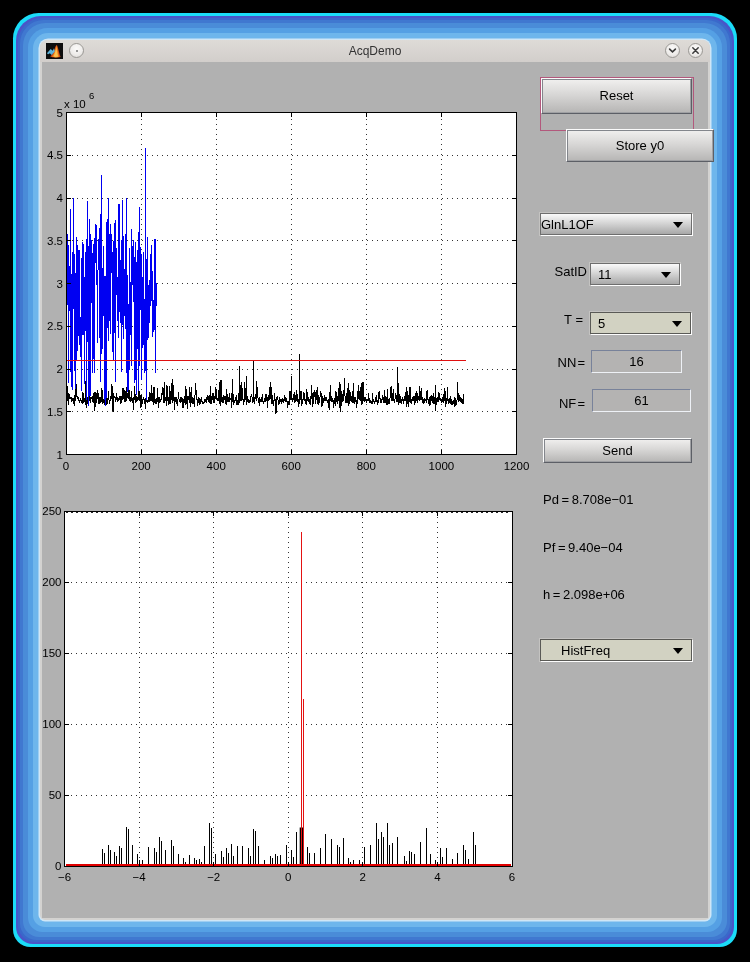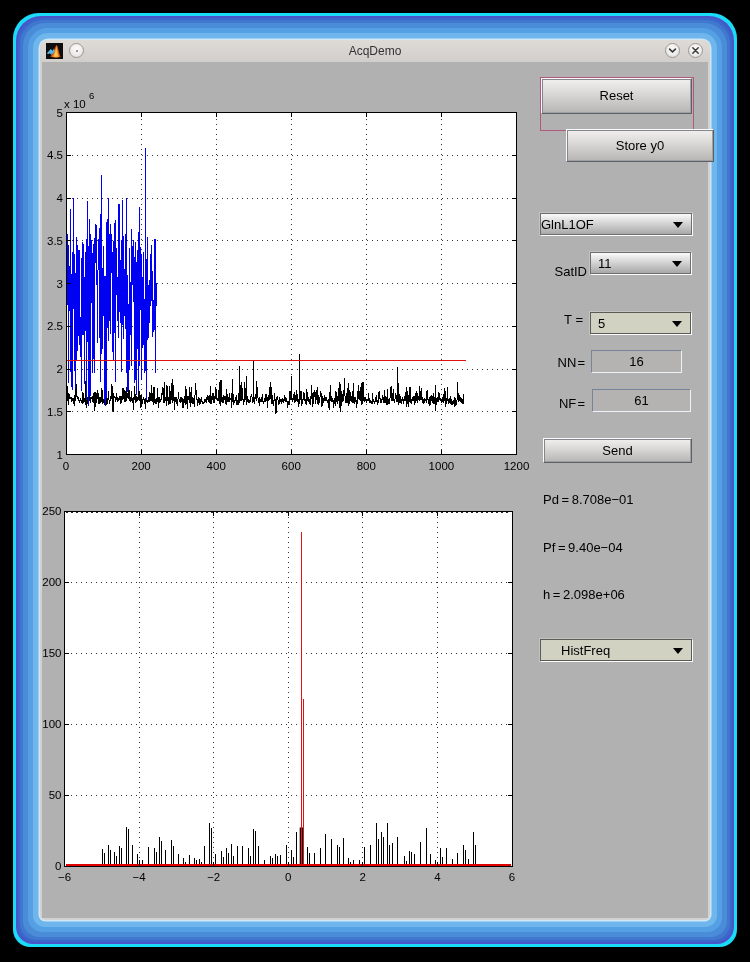--- a/index.html
+++ b/index.html
@@ -201,21 +201,21 @@
 <text x="395.4" y="818.5" font-size="11.5" text-anchor="middle" fill="#000">4</text>
 <text x="470.0" y="818.5" font-size="11.5" text-anchor="middle" fill="#000">6</text>
 </svg>
 
     <div class="ctrl" style="left:498px;top:15px;width:154px;height:54px;border:1.5px solid #b2587c;">
       <div class="btn" style="position:absolute;left:0px;top:0px;width:149px;height:34px;line-height:33px;font-size:13px;">Reset</div>
     </div>
     <div class="ctrl btn" style="left:499px;top:67px;width:148px;height:33px;line-height:32px;font-size:13px;margin-left:25px;">Store y0</div>
     <div class="ctrl pop" style="left:498px;top:151px;width:152px;height:22px;line-height:21px;font-size:13px;">GlnL1OF<span class="tri"></span></div>
     <div class="rlab" style="left:509px;top:202px;width:36px;text-align:right;">SatID</div>
-    <div class="ctrl pop" style="left:548px;top:190px;width:101px;height:22px;line-height:21px;font-size:13px;padding-left:7px;">11<span class="tri"></span></div>
+    <div class="ctrl pop" style="left:548px;top:201px;width:90px;height:22px;line-height:21px;font-size:13px;padding-left:7px;">11<span class="tri"></span></div>
     <div class="rlab" style="left:505px;top:250px;width:36px;text-align:right;">T =</div>
     <div class="ctrl popk" style="left:548px;top:250px;width:101px;height:22px;line-height:21px;font-size:13px;padding-left:7px;">5<span class="tri"></span></div>
     <div class="rlab" style="left:505px;top:293px;width:38px;text-align:right;">NN =</div>
     <div class="ctrl edit" style="left:549px;top:288px;width:91px;height:23px;line-height:22px;font-size:13px;">16</div>
     <div class="rlab" style="left:505px;top:334px;width:38px;text-align:right;">NF =</div>
     <div class="ctrl edit" style="left:550px;top:327px;width:99px;height:23px;line-height:22px;font-size:13px;">61</div>
     <div class="ctrl btn" style="left:501px;top:376px;width:149px;height:25px;line-height:24px;font-size:13px;">Send</div>
     <div class="rlab" style="left:501px;top:430px;">Pd = 8.708e−01</div>
     <div class="rlab" style="left:501px;top:478px;">Pf = 9.40e−04</div>
     <div class="rlab" style="left:501px;top:525px;">h = 2.098e+06</div>

